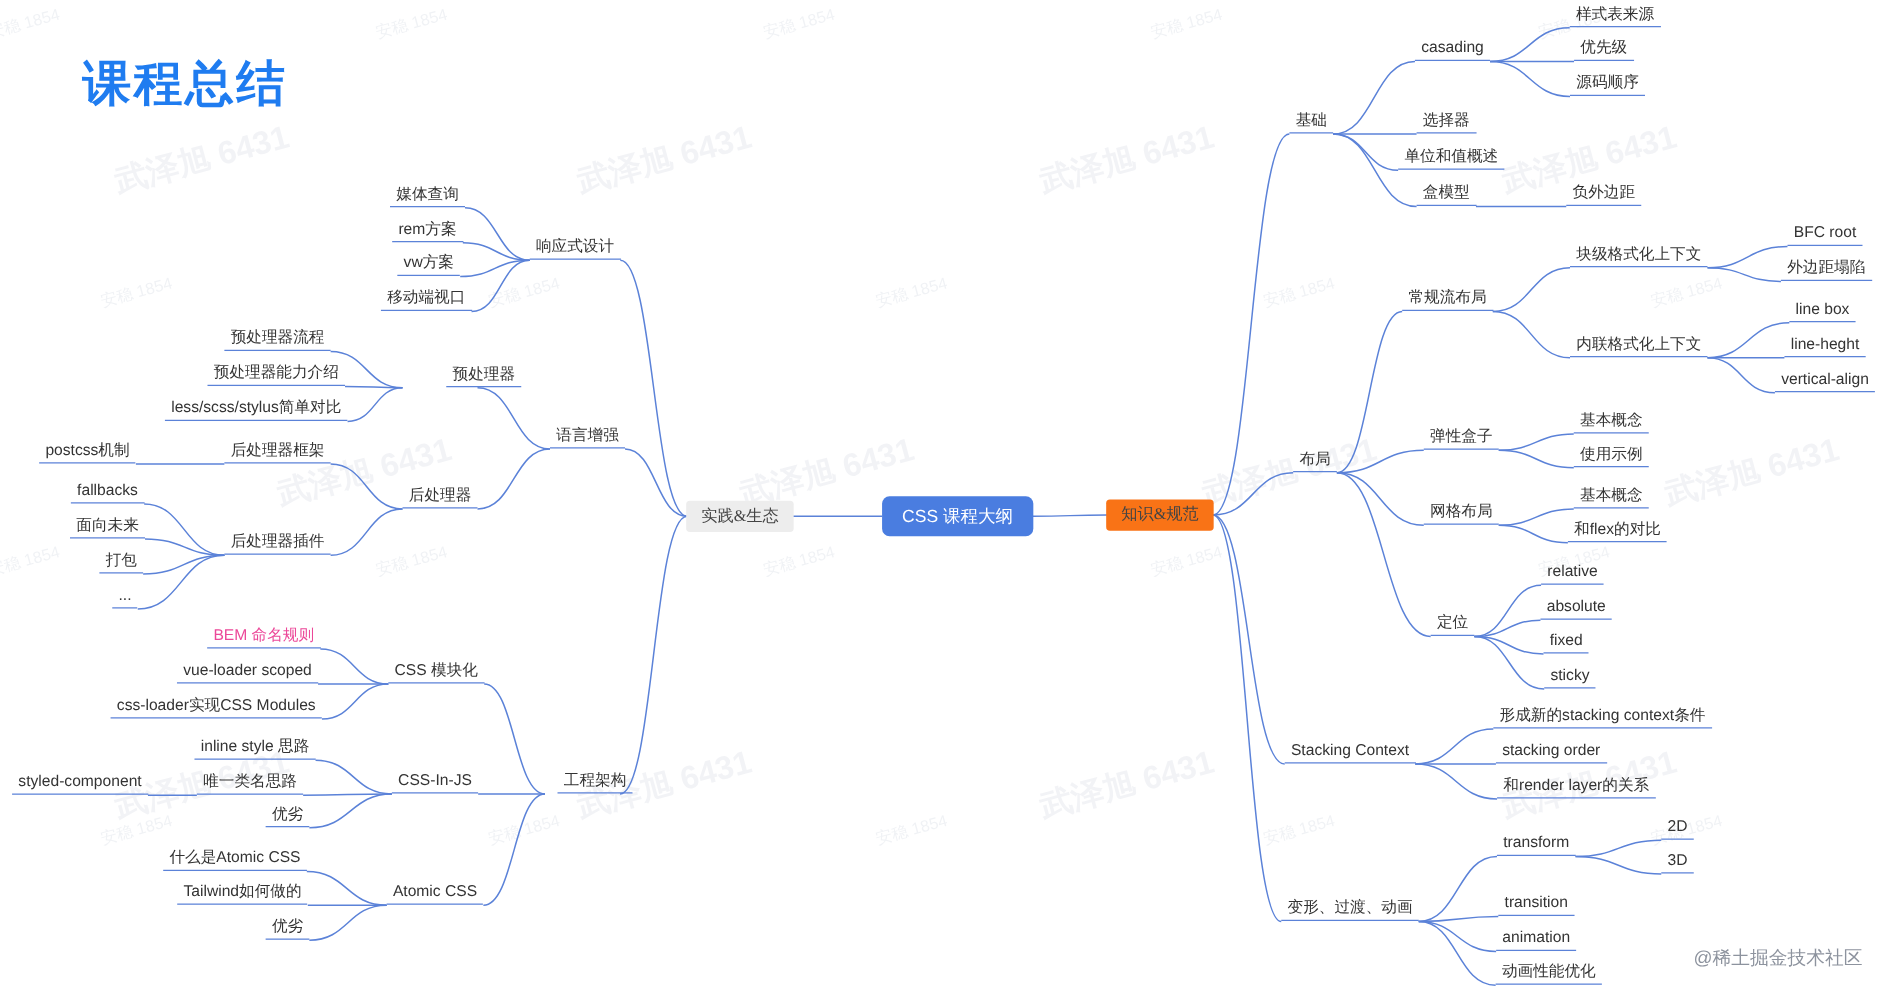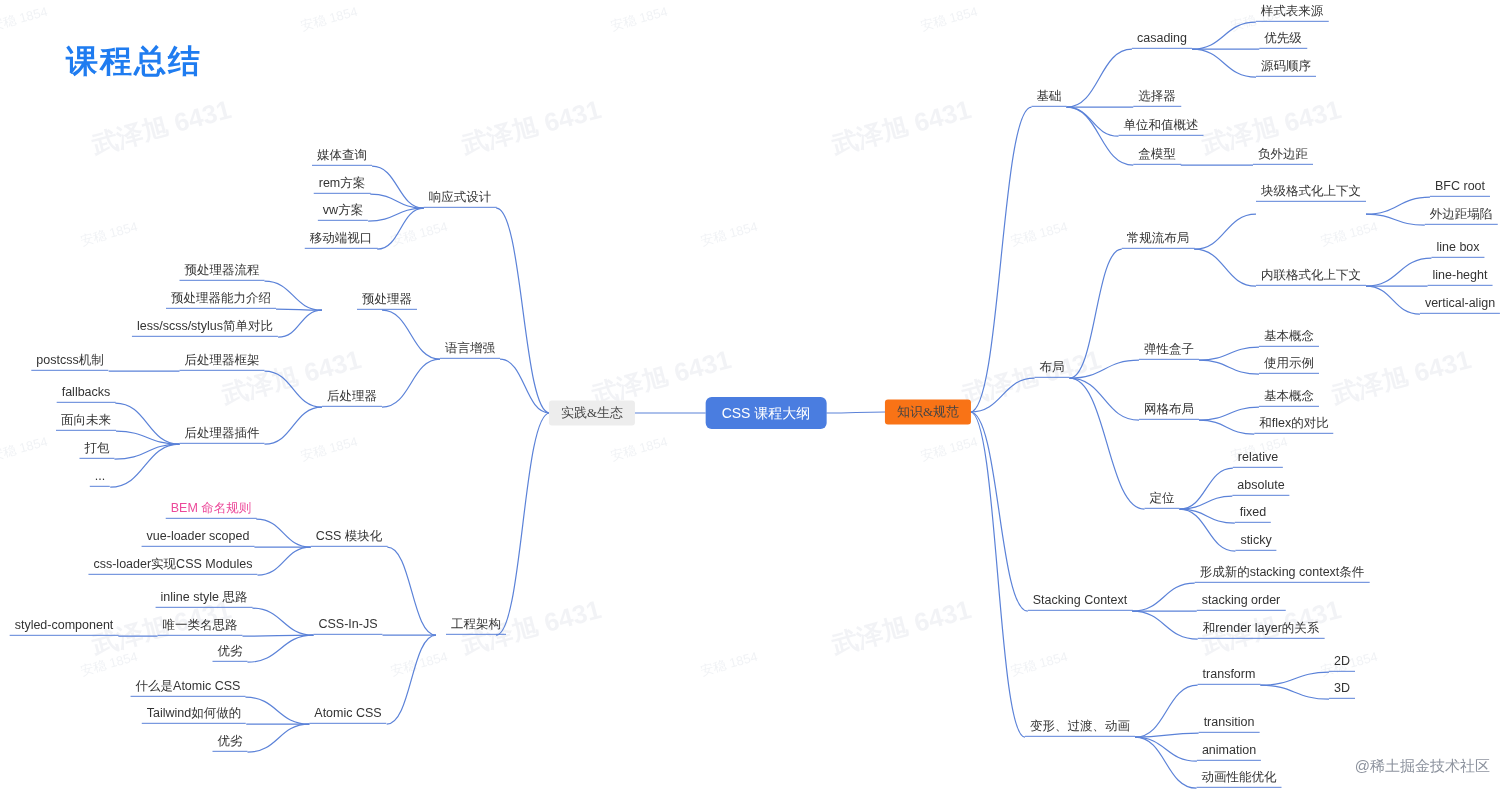--- a/index.html
+++ b/index.html
@@ -33,21 +33,21 @@
     color: rgba(70, 90, 130, 0.07);
   }
   .wm-small {
     font-size: 13px;
     color: rgba(70, 90, 130, 0.08);
   }
   #page-title {
     position: absolute;
     left: 66px;
     top: 40px;
-    font-size: 32px;
+    font-size: 39px;
     font-weight: 800;
     letter-spacing: 2px;
     color: #1f7cf0;
     z-index: 3;
     font-family: Liberation Serif, serif;
   }
   #edges {
     position: absolute;
     left: 0;
     top: 0;
@@ -250,21 +250,21 @@
       <div class="node text" style="left: 1162px; top: 39px; color: rgb(51, 51, 51); border-bottom-color: rgb(91, 130, 216);">casading</div>
       <div class="node text" style="left: 1292px; top: 12px; color: rgb(51, 51, 51); border-bottom-color: rgb(91, 130, 216);">样式表来源</div>
       <div class="node text" style="left: 1283px; top: 39px; color: rgb(51, 51, 51); border-bottom-color: rgb(91, 130, 216);">优先级</div>
       <div class="node text" style="left: 1286px; top: 67px; color: rgb(51, 51, 51); border-bottom-color: rgb(91, 130, 216);">源码顺序</div>
       <div class="node text" style="left: 1157px; top: 97px; color: rgb(51, 51, 51); border-bottom-color: rgb(91, 130, 216);">选择器</div>
       <div class="node text" style="left: 1161px; top: 126px; color: rgb(51, 51, 51); border-bottom-color: rgb(91, 130, 216);">单位和值概述</div>
       <div class="node text" style="left: 1157px; top: 155px; color: rgb(51, 51, 51); border-bottom-color: rgb(91, 130, 216);">盒模型</div>
       <div class="node text" style="left: 1283px; top: 155px; color: rgb(51, 51, 51); border-bottom-color: rgb(91, 130, 216);">负外边距</div>
       <div class="node text" style="left: 1052px; top: 368px; color: rgb(51, 51, 51); border-bottom-color: rgb(91, 130, 216);">布局</div>
       <div class="node text" style="left: 1158px; top: 239px; color: rgb(51, 51, 51); border-bottom-color: rgb(91, 130, 216);">常规流布局</div>
-      <div class="node text" style="left: 1311px; top: 192px; color: rgb(51, 51, 51); border-bottom-color: rgb(91, 130, 216);">块级格式化上下文</div>
+      <div class="node text" style="left: 1311px; top: 204px; color: rgb(51, 51, 51); border-bottom-color: rgb(91, 130, 216);">块级格式化上下文</div>
       <div class="node text" style="left: 1460px; top: 187px; color: rgb(51, 51, 51); border-bottom-color: rgb(91, 130, 216);">BFC root</div>
       <div class="node text" style="left: 1461px; top: 215px; color: rgb(51, 51, 51); border-bottom-color: rgb(91, 130, 216);">外边距塌陷</div>
       <div class="node text" style="left: 1311px; top: 276px; color: rgb(51, 51, 51); border-bottom-color: rgb(91, 130, 216);">内联格式化上下文</div>
       <div class="node text" style="left: 1458px; top: 248px; color: rgb(51, 51, 51); border-bottom-color: rgb(91, 130, 216);">line box</div>
       <div class="node text" style="left: 1460px; top: 276px; color: rgb(51, 51, 51); border-bottom-color: rgb(91, 130, 216);">line-heght</div>
       <div class="node text" style="left: 1460px; top: 304px; color: rgb(51, 51, 51); border-bottom-color: rgb(91, 130, 216);">vertical-align</div>
       <div class="node text" style="left: 1169px; top: 350px; color: rgb(51, 51, 51); border-bottom-color: rgb(91, 130, 216);">弹性盒子</div>
       <div class="node text" style="left: 1289px; top: 337px; color: rgb(51, 51, 51); border-bottom-color: rgb(91, 130, 216);">基本概念</div>
       <div class="node text" style="left: 1289px; top: 364px; color: rgb(51, 51, 51); border-bottom-color: rgb(91, 130, 216);">使用示例</div>
       <div class="node text" style="left: 1169px; top: 410px; color: rgb(51, 51, 51); border-bottom-color: rgb(91, 130, 216);">网格布局</div>

